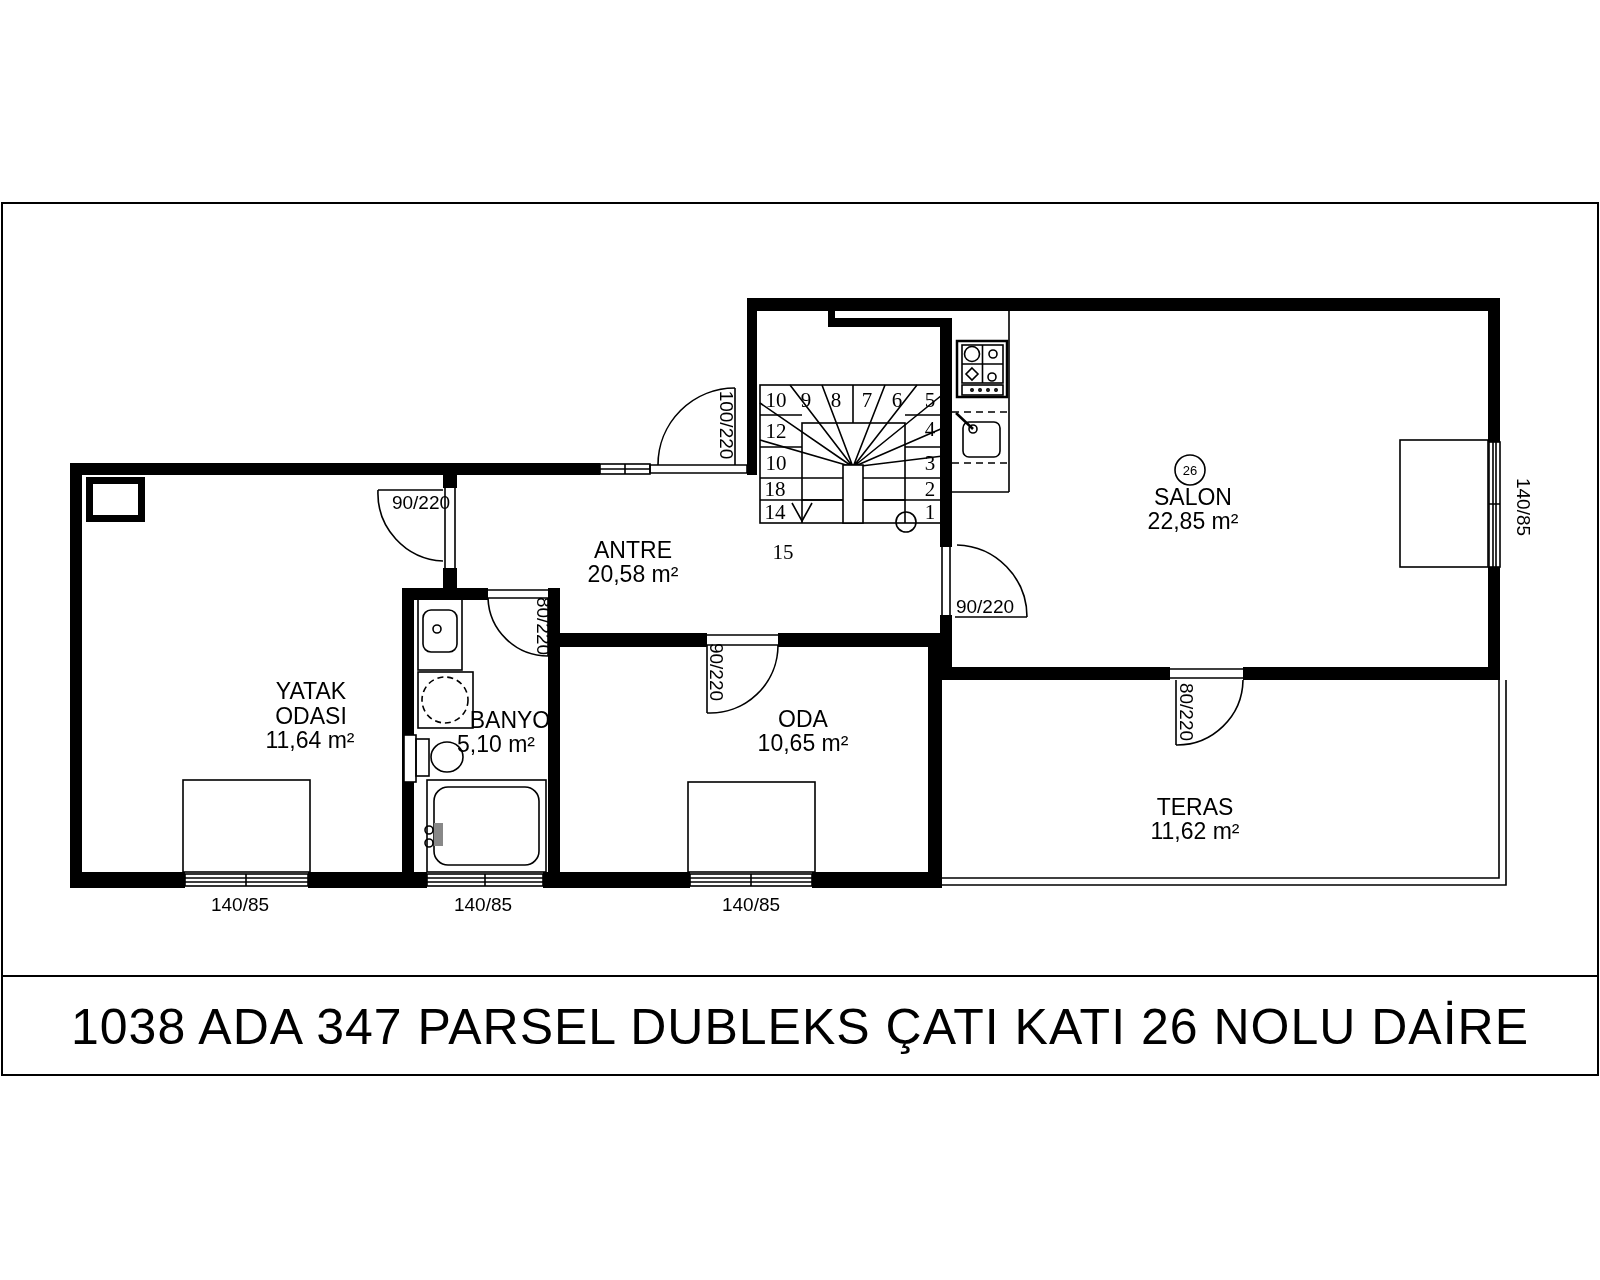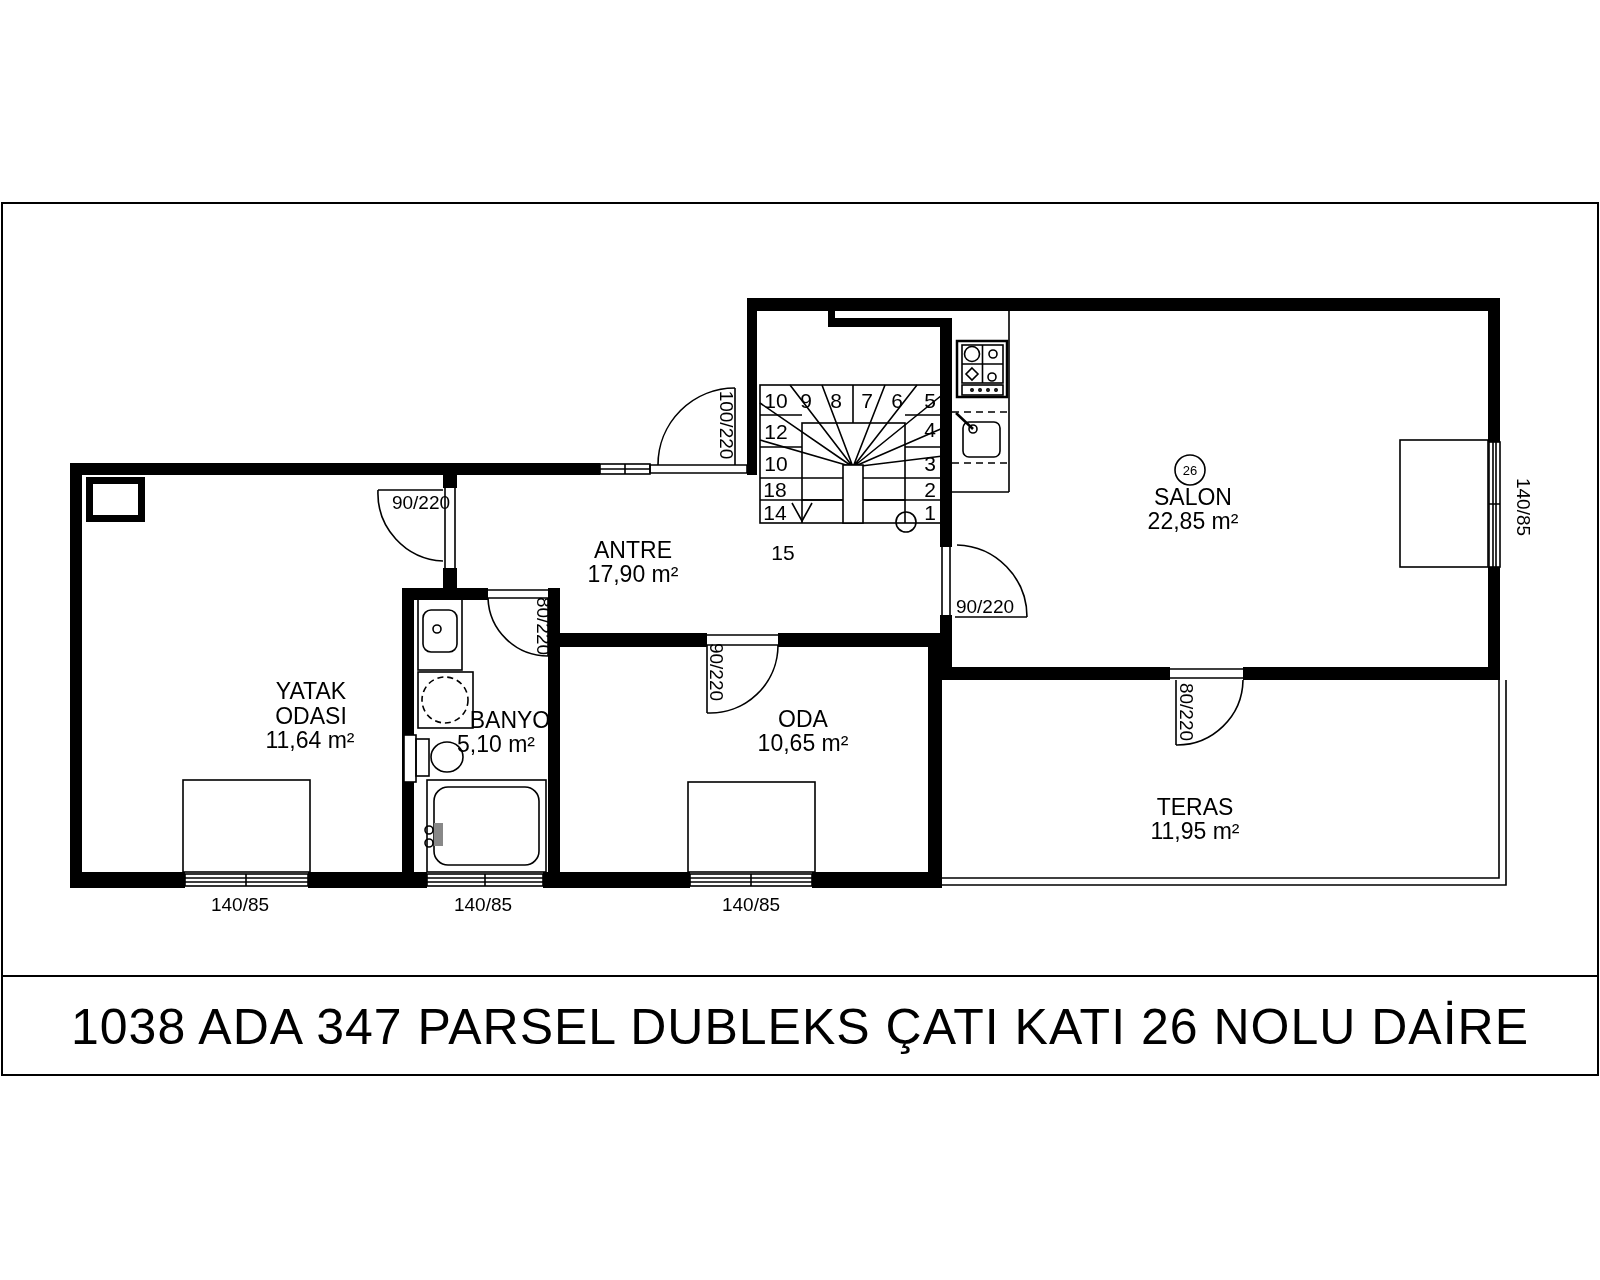--- a/index.html
+++ b/index.html
@@ -3,21 +3,21 @@
 <meta charset="utf-8">
 <style>
   html,body{margin:0;padding:0;background:#fff;}
   #canvas{position:relative;width:1600px;height:1280px;background:#ffffff;overflow:hidden;
           font-family:"Liberation Sans",sans-serif;color:#000;}
   #plan-svg{position:absolute;left:0;top:0;}
   .lbl{position:absolute;transform:translate(-50%,-50%);white-space:nowrap;color:#000;
        font-family:"Liberation Sans",sans-serif;font-size:23px;line-height:1;}
   .v90{transform:translate(-50%,-50%) rotate(90deg);}
   .door-lbl{font-size:19px;}
-  .num{font-size:21px;}
+  .num{font-size:21px;font-family:Liberation Serif, serif;}
   .badge{font-size:13px;}
   #title-text{position:absolute;left:800px;top:1027px;transform:translate(-50%,-50%);
        font-size:50px;letter-spacing:1px;white-space:nowrap;}
 </style>
 </head>
 <body>
 
 <div id="canvas">
 
   <svg id="plan-svg" width="1600" height="1280" viewBox="0 0 1600 1280">
@@ -205,31 +205,31 @@
   </svg>
 
   <span class="lbl" style="left:311px;top:691px">YATAK</span>
   <span class="lbl" style="left:311px;top:716px">ODASI</span>
   <span class="lbl" style="left:310px;top:740px">11,64 m²</span>
 
   <span class="lbl" style="left:510px;top:720px">BANYO</span>
   <span class="lbl" style="left:496px;top:744px">5,10 m²</span>
 
   <span class="lbl" style="left:633px;top:550px">ANTRE</span>
-  <span class="lbl" style="left:633px;top:574px">17,90 m²</span>
+  <span class="lbl" style="left:633px;top:574px">20,58 m²</span>
 
   <span class="lbl" style="left:803px;top:719px">ODA</span>
   <span class="lbl" style="left:803px;top:743px">10,65 m²</span>
 
   <span class="lbl badge" style="left:1190px;top:470px">26</span>
   <span class="lbl" style="left:1193px;top:497px">SALON</span>
   <span class="lbl" style="left:1193px;top:521px">22,85 m²</span>
 
   <span class="lbl" style="left:1195px;top:807px">TERAS</span>
-  <span class="lbl" style="left:1195px;top:831px">11,95 m²</span>
+  <span class="lbl" style="left:1195px;top:831px">11,62 m²</span>
 
   <span class="lbl door-lbl v90" style="left:726px;top:425px">100/220</span>
   <span class="lbl door-lbl" style="left:421px;top:502px">90/220</span>
   <span class="lbl door-lbl v90" style="left:543px;top:626px">80/220</span>
   <span class="lbl door-lbl v90" style="left:716px;top:672px">90/220</span>
   <span class="lbl door-lbl" style="left:985px;top:606px">90/220</span>
   <span class="lbl door-lbl v90" style="left:1186px;top:712px">80/220</span>
 
   <span class="lbl door-lbl" style="left:240px;top:904px">140/85</span>
   <span class="lbl door-lbl" style="left:483px;top:904px">140/85</span>

